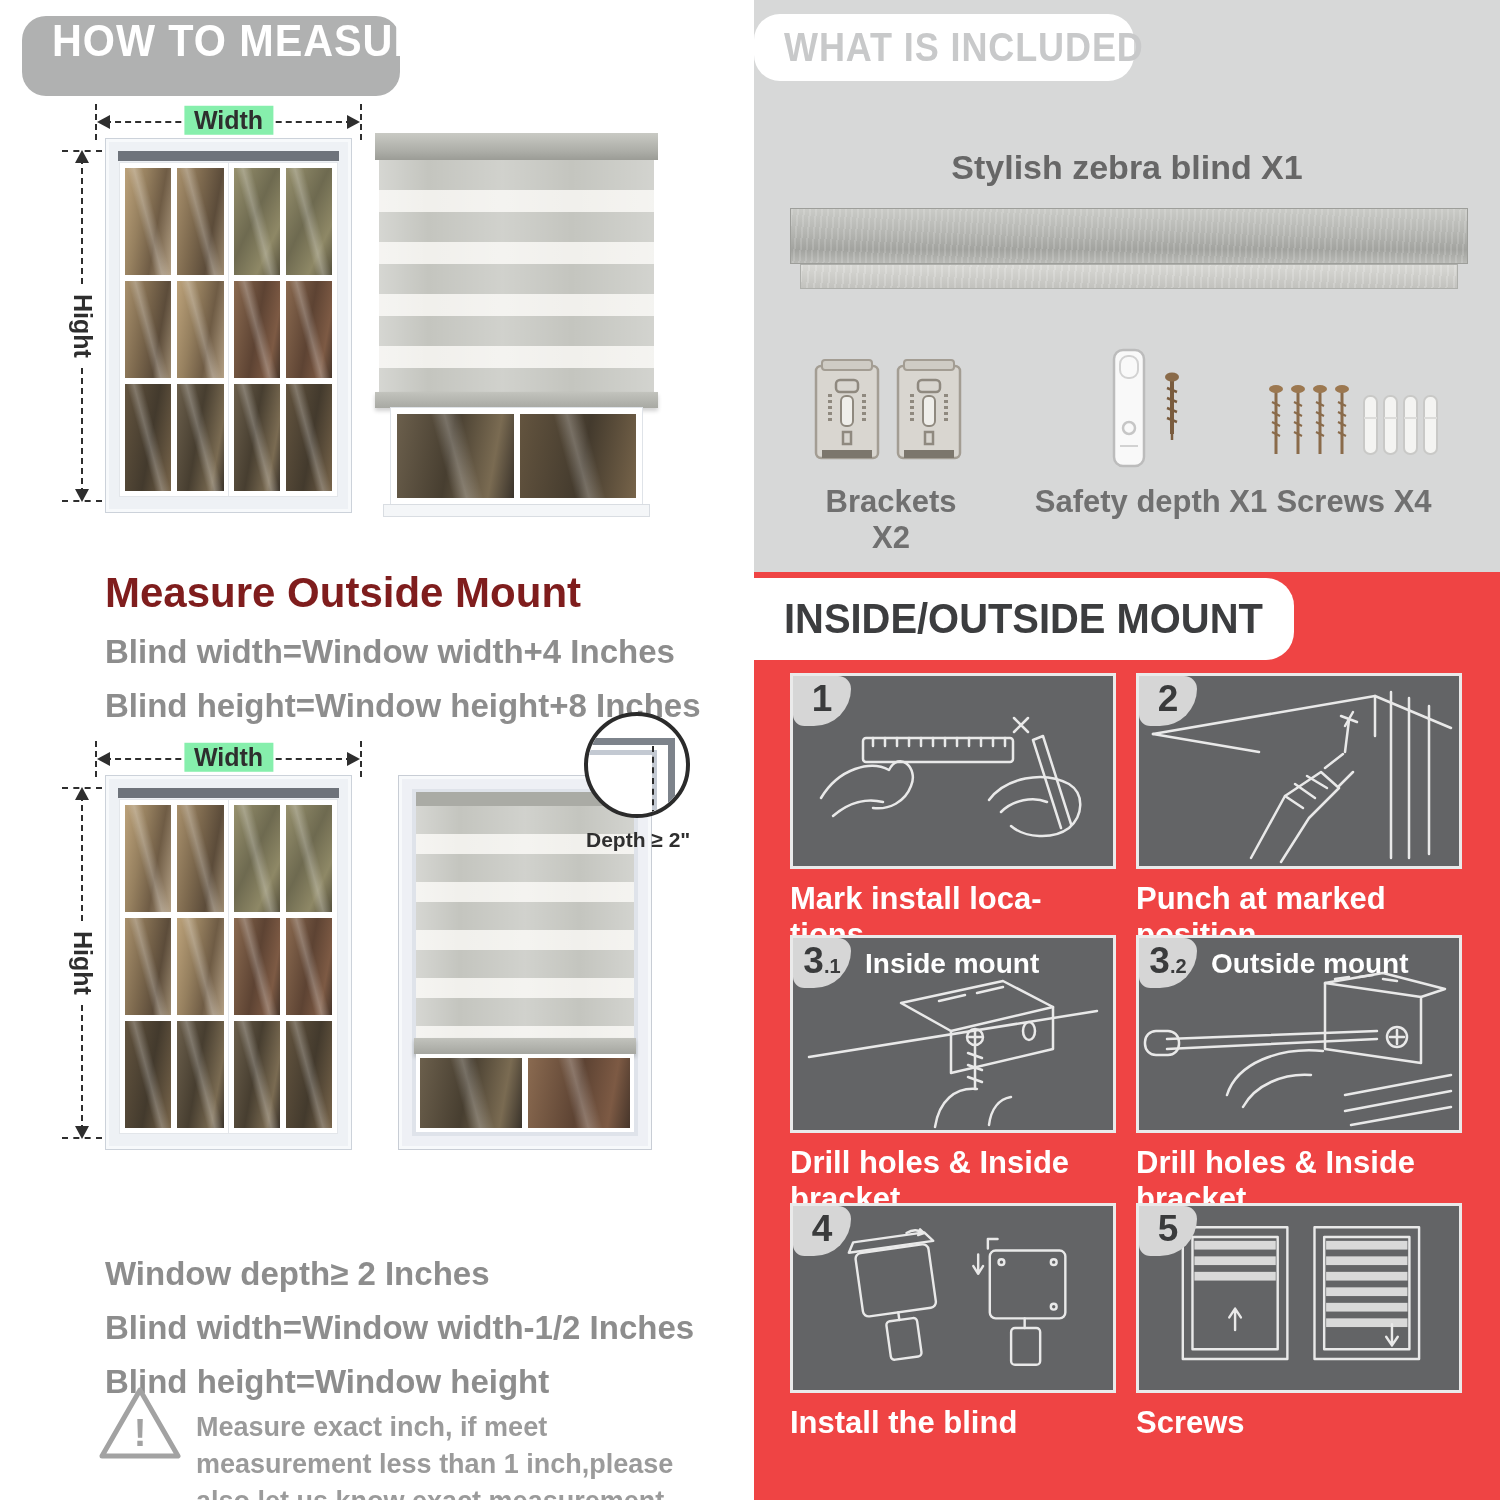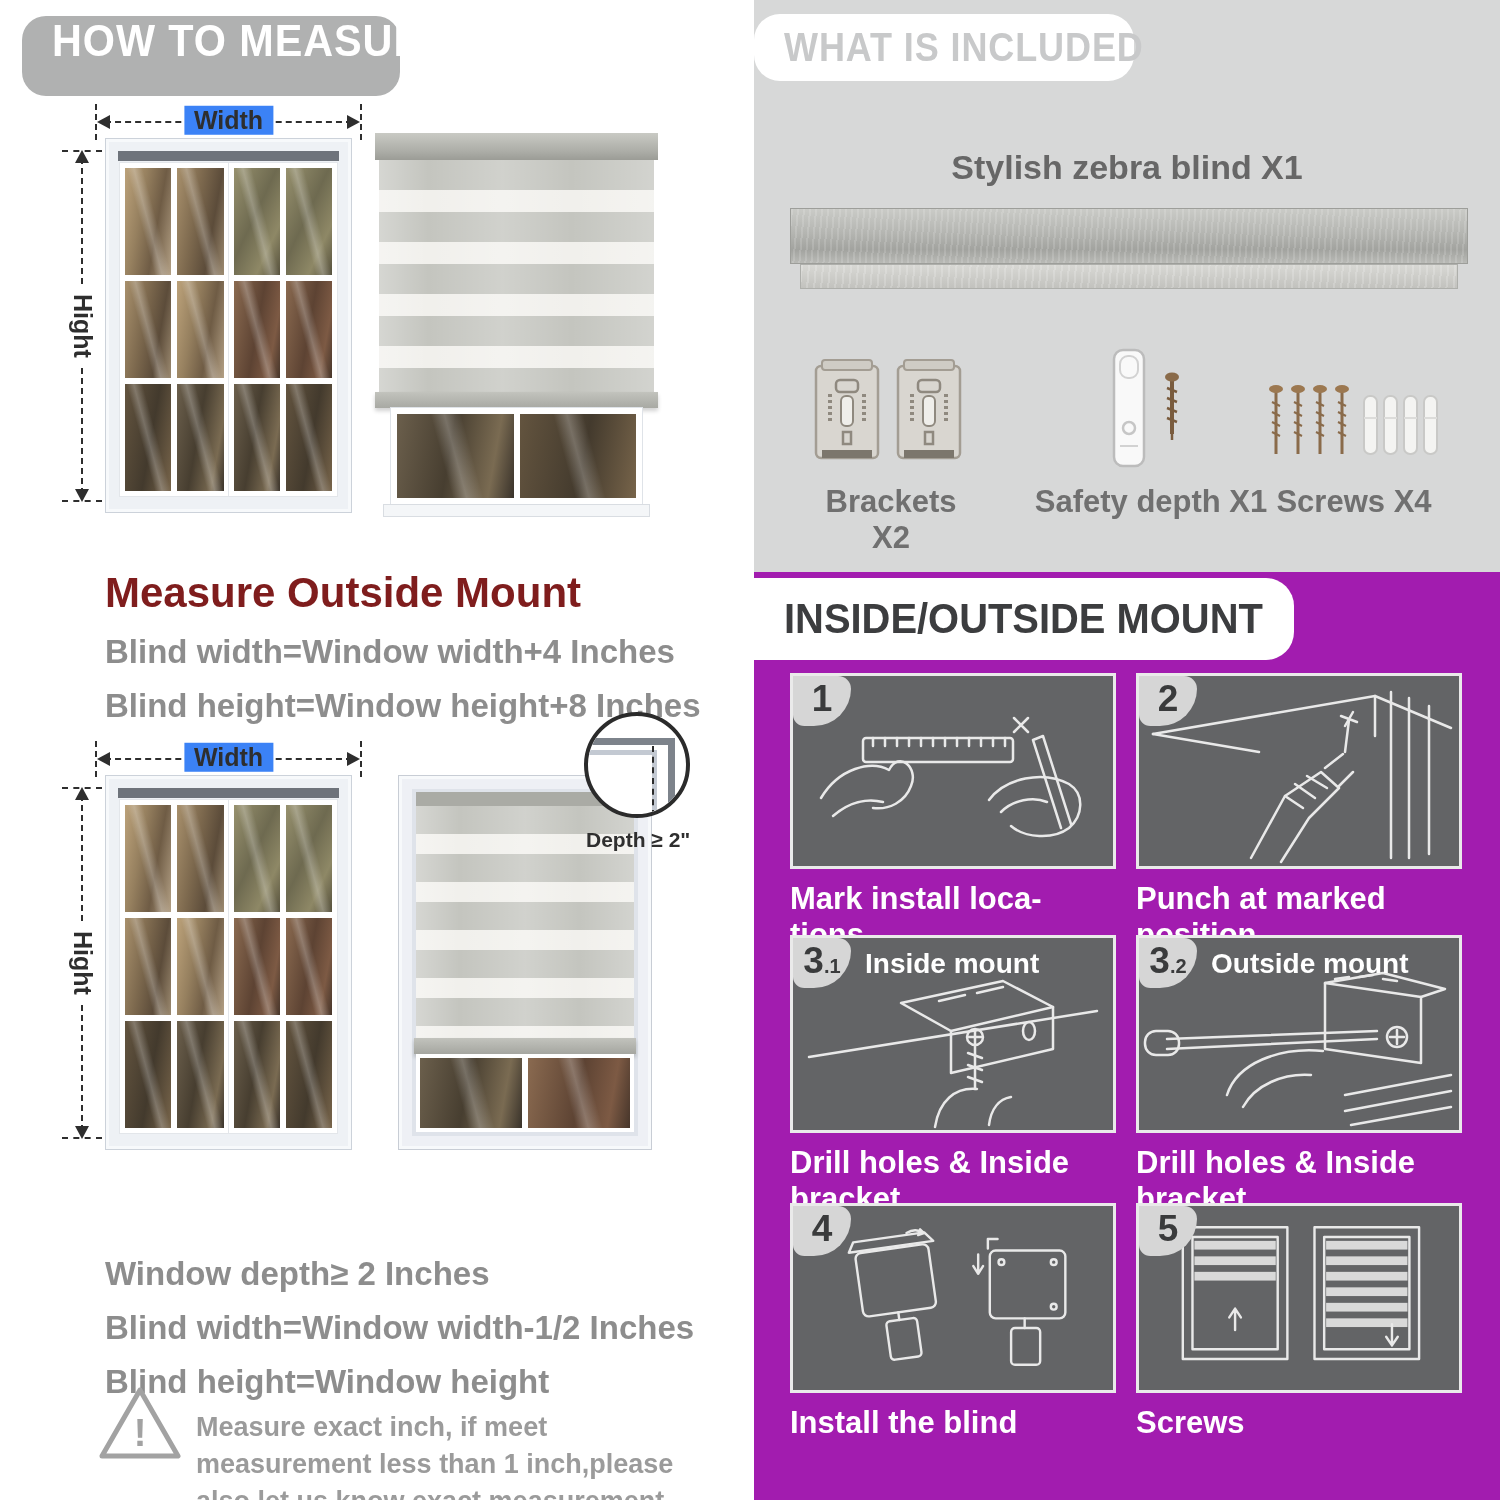--- a/index.html
+++ b/index.html
@@ -26,21 +26,21 @@
   .bodyline{position:absolute;left:105px;color:#8d8d8d;font-size:33px;font-weight:700;white-space:nowrap;}
 
   
   .dimh{position:absolute;height:36px;}
   .dimh .line{position:absolute;left:10px;right:10px;top:17px;border-top:2px dashed #2e2e2e;}
   .dimh .tick{position:absolute;top:0;height:36px;border-left:2px dashed #2e2e2e;width:0;}
   .dimh .ah{position:absolute;top:11px;width:0;height:0;border-top:7px solid transparent;
             border-bottom:7px solid transparent;}
   .dimh .ah.l{left:2px;border-right:13px solid #2e2e2e;}
   .dimh .ah.r{right:2px;border-left:13px solid #2e2e2e;}
-  .dimh .lbl{position:absolute;left:50%;top:50%;transform:translate(-50%,-56%);background:#3b82f6;
+  .dimh .lbl{position:absolute;left:50%;top:50%;transform:translate(-50%,-56%);background:#86efac;
              padding:0 10px;color:#2e2e2e;font-size:25px;font-weight:700;}
   .dimv{position:absolute;width:40px;}
   .dimv .line{position:absolute;left:19px;top:8px;bottom:8px;border-left:2px dashed #2e2e2e;}
   .dimv .tick{position:absolute;left:0;width:40px;border-top:2px dashed #2e2e2e;height:0;}
   .dimv .av{position:absolute;left:13px;width:0;height:0;border-left:7px solid transparent;
             border-right:7px solid transparent;}
   .dimv .av.t{top:0;border-bottom:13px solid #2e2e2e;}
   .dimv .av.b{bottom:0;border-top:13px solid #2e2e2e;}
   .dimv .lbl{position:absolute;left:20px;top:50%;transform:translate(-50%,-50%) rotate(90deg);
              background:#fff;padding:2px 8px;color:#2e2e2e;font-size:25px;font-weight:700;}
@@ -105,21 +105,21 @@
   .depth-lbl{position:absolute;left:586px;top:828px;width:130px;color:#2f2f2f;font-size:21px;
         font-weight:700;white-space:nowrap;}
 
   
   .warn-tri{position:absolute;left:96px;top:1384px;width:88px;height:80px;}
   .warn-text{position:absolute;left:196px;top:1382px;width:480px;color:#9b9b9b;font-size:27px;
         font-weight:700;line-height:37px;}
 
   
   .right-top{position:absolute;left:754px;top:0;width:746px;height:572px;background:#d7d8d8;}
-  .right-bottom{position:absolute;left:754px;top:572px;width:746px;height:928px;background:#a21caf;}
+  .right-bottom{position:absolute;left:754px;top:572px;width:746px;height:928px;background:#ef4444;}
   .product-label{position:absolute;left:0;top:148px;width:746px;text-align:center;color:#676767;
         font-size:34px;font-weight:700;}
   .barmain{position:absolute;left:36px;top:208px;width:678px;height:56px;
         background:linear-gradient(180deg,#cacbc7,#b4b5b1 45%,#a2a39f 75%,#b9bab6);
         border:1px solid #9d9e9a;box-sizing:border-box;}
   .barmain::after{content:"";position:absolute;inset:0;
         background:repeating-linear-gradient(95deg,rgba(255,255,255,.14) 0 2px,transparent 2px 6px);}
   .barunder{position:absolute;left:46px;top:264px;width:658px;height:25px;
         background:linear-gradient(180deg,#d8d8d4,#c2c2be);border:1px solid #aeafab;box-sizing:border-box;}
   .barunder::after{content:"";position:absolute;inset:0;

